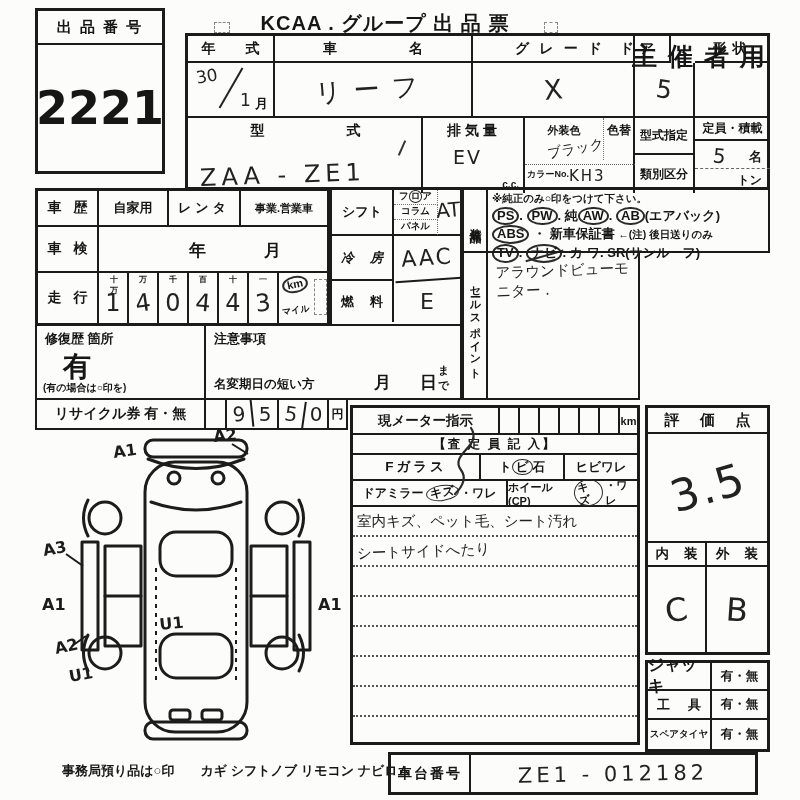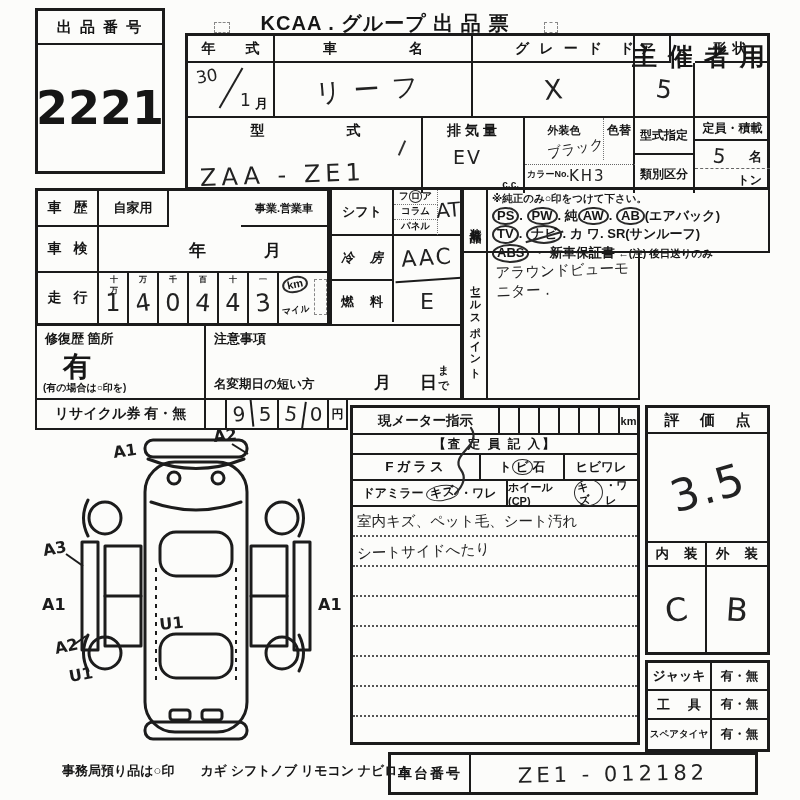--- a/index.html
+++ b/index.html
@@ -98,20 +98,21 @@
       <div class="abs" style="left:0;top:50px;width:75px;border-top:1px dashed #666;"></div>
       <span class="abs lbl" style="right:8px;bottom:4px;font-size:12px;">トン</span>
     </div>
   </div>
 
   <div class="box b3" style="left:35px;top:188px;width:295px;height:138px;">
     <div class="cell br bb lbl" style="left:0;top:0;width:61px;height:36px;font-size:14px;">
         <span class="jst" style="width:40px;">車歴</span>
       </div>
     <div class="cell br bb lbl" style="left:61px;top:0;width:70px;height:36px;font-size:13px;">自家用</div>
+    <div class="cell br bb lbl" style="left:131px;top:0;width:72px;height:36px;font-size:13px;letter-spacing:4px;">レンタ</div>
     <div class="cell bb lbl" style="left:203px;top:0;width:86px;height:36px;font-size:11px;">事業.営業車</div>
     <div class="cell br bb lbl" style="left:0;top:36px;width:61px;height:46px;font-size:14px;">
         <span class="jst" style="width:40px;">車検</span>
       </div>
     <div class="abs bb" style="left:61px;top:36px;width:228px;height:46px;">
       <span class="abs lbl" style="left:90px;top:12px;font-size:17px;">年</span>
       <span class="abs lbl" style="left:165px;top:12px;font-size:17px;">月</span>
     </div>
     <div class="cell br lbl" style="left:0;top:82px;width:61px;height:50px;font-size:14px;">
         <span class="jst" style="width:40px;">走行</span>
@@ -198,30 +199,30 @@
     <div class="cell br lbl vtext" style="left:0;top:0;width:24px;height:61px;font-size:12px;letter-spacing:2px;">装備品</div>
     <div class="abs" style="left:28px;top:1px;width:276px;height:60px;line-height:15.5px;white-space:nowrap;">
       <div style="font-size:10.5px;font-weight:bold;">※純正のみ○印をつけて下さい。</div>
       <div style="font-size:13px;font-weight:bold;">
         <span class="circ">PS</span><span>.</span>
         <span class="circ">PW</span><span>.</span>
         <span>純</span><span class="circ">AW</span><span>.</span>
         <span class="circ">AB</span><span>(エアバック)</span>
       </div>
       <div style="font-size:13px;font-weight:bold;">
+        <span class="circ">ABS</span>
+        <span>・</span>
+        <span>新車保証書</span>
+        <span style="font-size:10.5px;">←(注) 後日送りのみ</span>
+      </div>
+      <div style="font-size:13px;font-weight:bold;">
         <span class="circ">TV</span><span>.</span>
         <span class="circ strike">ナビ</span><span>.</span>
         <span>カ ワ</span><span>.</span>
         <span>SR</span><span>(サンルーフ)</span>
-      </div>
-      <div style="font-size:13px;font-weight:bold;">
-        <span class="circ">ABS</span>
-        <span>・</span>
-        <span>新車保証書</span>
-        <span style="font-size:10.5px;">←(注) 後日送りのみ</span>
       </div>
     </div>
   </div>
 
   <div class="box" style="left:462px;top:251px;width:178px;height:149px;">
     <div class="cell br lbl vtext" style="left:0;top:0;width:24px;height:145px;font-size:11px;letter-spacing:1px;">セールスポイント</div>
     <span class="abs hw" style="left:32px;top:8px;width:140px;font-size:14.5px;transform:rotate(-2deg);">アラウンドビューモニター .</span>
   </div>
 
   <svg class="abs" style="left:36px;top:428px;" width="312" height="322" viewBox="0 0 312 322">
@@ -332,21 +333,21 @@
       </div>
     <div class="cell br hw" style="left:0;top:159px;width:59px;height:85px;font-size:32px;transform-origin:center;">
         <span style="display:inline-block;transform:rotate(-8deg);">C</span>
       </div>
     <div class="cell hw" style="left:59px;top:159px;width:60px;height:85px;font-size:32px;">
         <span style="display:inline-block;transform:rotate(4deg);">B</span>
       </div>
   </div>
 
   <div class="box b3" style="left:645px;top:660px;width:125px;height:92px;">
-    <div class="cell br bb lbl" style="left:0;top:0;width:64px;height:28px;font-size:13px;">ジャッキ</div>
+    <div class="cell br bb lbl" style="left:0;top:0;width:64px;height:28px;font-size:16px;">ジャッキ</div>
     <div class="cell bb lbl" style="left:64px;top:0;width:55px;height:28px;font-size:12.5px;">有・無</div>
     <div class="cell br bb lbl" style="left:0;top:28px;width:64px;height:29px;font-size:13px;">
         <span class="jst" style="width:44px;">工具</span>
       </div>
     <div class="cell bb lbl" style="left:64px;top:28px;width:55px;height:29px;font-size:12.5px;">有・無</div>
     <div class="cell br lbl" style="left:0;top:57px;width:64px;height:29px;font-size:9.5px;">スペアタイヤ</div>
     <div class="cell lbl" style="left:64px;top:57px;width:55px;height:29px;font-size:12.5px;">有・無</div>
   </div>
 
   <div class="abs lbl" style="left:62px;top:762px;font-size:13px;display:flex;gap:26px;">

